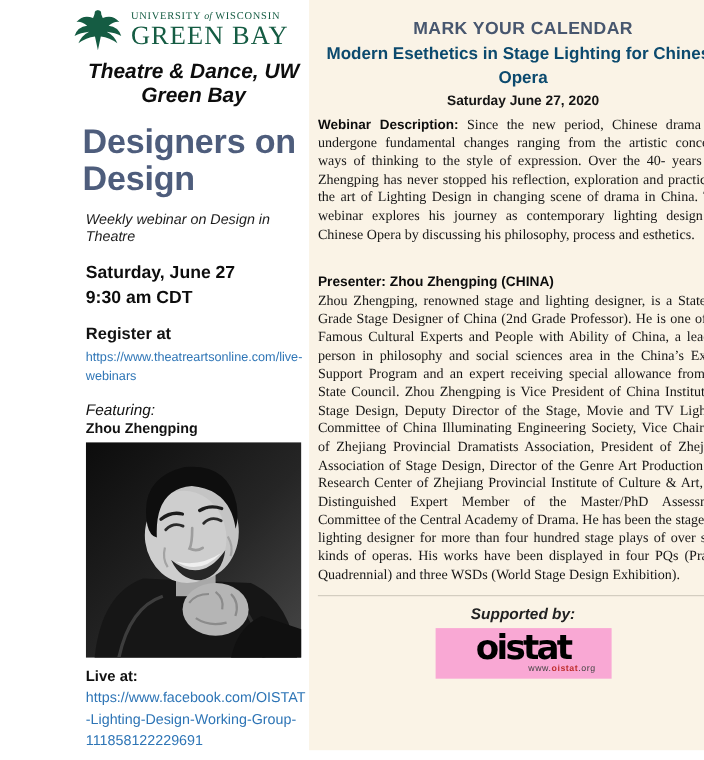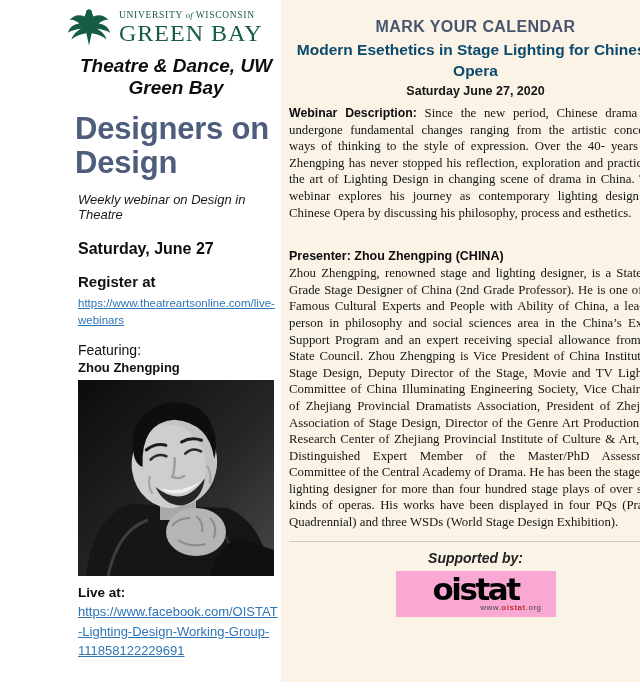--- a/index.html
+++ b/index.html
@@ -14,24 +14,24 @@
   .logo-text{color:#155c43;}
   .logo-line1{font-family:"Liberation Serif",serif;font-size:9.5px;letter-spacing:.7px;white-space:nowrap;}
   .logo-line1 .of{font-style:italic;font-size:9px;letter-spacing:0;}
   .logo-line2{font-family:"Liberation Serif",serif;font-size:24px;line-height:1;letter-spacing:1px;margin-top:1px;}
   .tagline{margin:7px 0 0 -16px;width:228px;text-align:center;font-size:19px;font-weight:bold;font-style:italic;color:#0d0d0d;}
   .title{margin:13px 0 12px -3px;font-size:31px;line-height:34px;font-weight:bold;color:#4e5d7c;letter-spacing:-.2px;}
   .subtitle{margin-top:4px;font-size:13px;font-style:italic;color:#1a1a1a;}
   .when{margin-top:16px;font-size:16px;font-weight:bold;line-height:22px;color:#0d0d0d;}
   .register{margin-top:13px;}
   .register-label{font-size:15px;font-weight:bold;}
-  a.link{color:#2e75b6;text-decoration:underline;display:block;overflow-wrap:break-word;word-break:break-word;cursor:pointer;}
+  a.link{color:#2e75b6;display:block;overflow-wrap:break-word;word-break:break-word;cursor:pointer;}
   .register a.link{font-size:11.5px;line-height:17px;margin-top:5px;width:202px;}
   .featuring{margin-top:13px;}
-  .featuring-label{font-size:14px;}
+  .featuring-label{font-style:italic;font-size:14px;}
   .featuring-name{font-weight:bold;font-size:13px;margin-top:2px;}
   .photo{width:196px;height:196px;margin-top:5px;display:block;}
   .live{margin-top:9px;}
   .live-label{font-weight:bold;font-size:13.5px;}
   .live a.link{font-size:13px;line-height:19.5px;margin-top:2px;width:202px;}
   
   .right-panel{
     position:absolute;left:281px;top:0;width:389px;height:682px;
     background:#faf3e6;box-sizing:border-box;padding:12px 8px 0 8px;
   }
@@ -81,20 +81,21 @@
       </div>
     </div>
 
     <div class="tagline">Theatre &amp; Dance, UW Green Bay</div>
 
     <h1 class="title">Designers on Design</h1>
     <div class="subtitle">Weekly webinar on Design in Theatre</div>
 
     <div class="when">
       <div>Saturday, June 27</div>
+      <div>9:30 am CDT</div>
     </div>
 
     <div class="register">
       <div class="register-label">Register at</div>
       <a class="link">https://www.theatreartsonline.com/live-webinars</a>
     </div>
 
     <div class="featuring">
       <div class="featuring-label">Featuring:</div>
       <div class="featuring-name">Zhou Zhengping</div>

